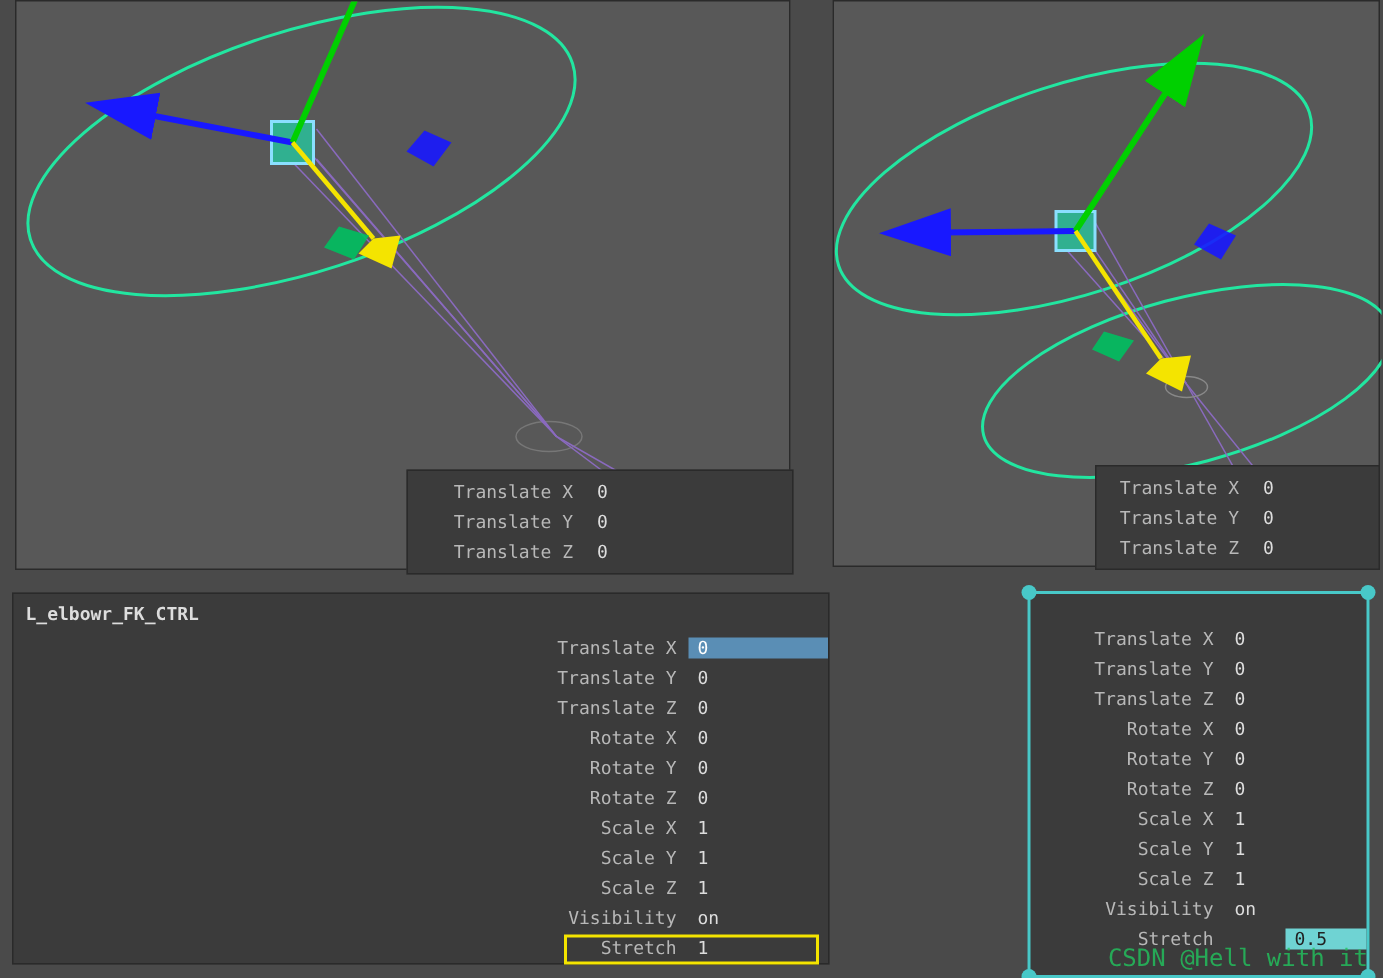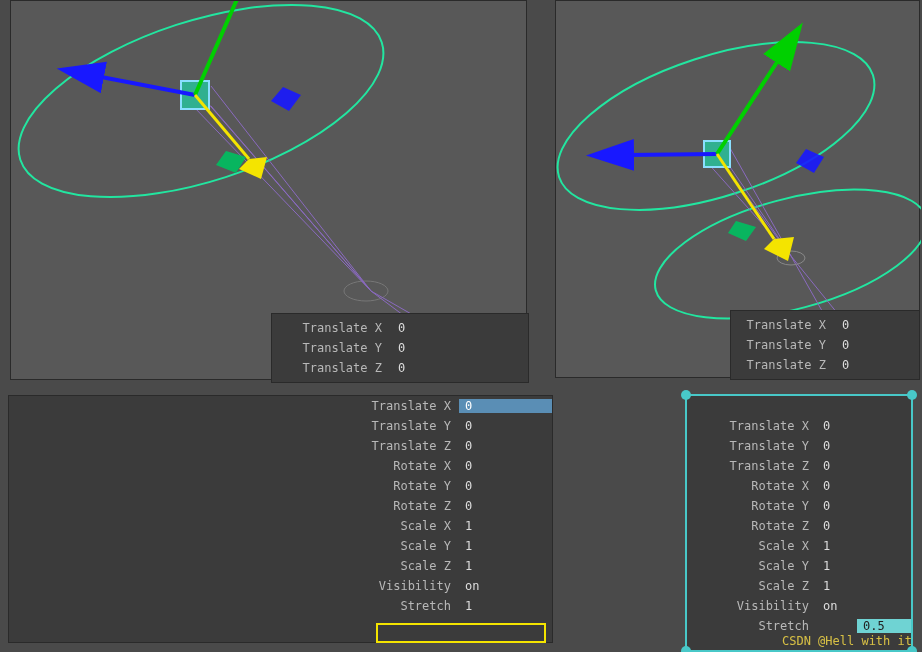--- a/index.html
+++ b/index.html
@@ -83,22 +83,22 @@
   .sel-blue { background: #5a8eb5; color: #fff; }
   .sel-cyan { background: #6fd3d3; color: #222; margin-left: 40px; }
   .highlight-box {
     position: absolute;
     border: 2px solid #f4e400;
     pointer-events: none;
   }
   .watermark {
     position: absolute;
     right: 10px; bottom: 4px;
-    color: #fde047;
-    font-size: 12px;
+    color: #22c55e;
+    font-size: 16px;
     opacity: 0.8;
   }
 </style>
 </head>
 <body>
 
 <div class="viewport vp-left">
   <svg width="517" height="380">
     <defs>
       <marker id="arB" markerWidth="12" markerHeight="12" refX="2" refY="4" orient="auto">
@@ -199,20 +199,21 @@
       <span class="hud-label" style="width:105px">Translate Y</span>
       <span class="hud-value">0</span>
     </div>
   <div class="hud-row">
       <span class="hud-label" style="width:105px">Translate Z</span>
       <span class="hud-value">0</span>
     </div>
 </div>
 
 <div class="channel-panel cp-left">
+  <div class="panel-title">L_elbowr_FK_CTRL</div>
   <div id="rowsLeft">
       <div class="ch-row">
         <span class="ch-label">Translate X</span>
         <span class="ch-value sel-blue">0</span>
       </div>
       <div class="ch-row">
         <span class="ch-label">Translate Y</span>
         <span class="ch-value">0</span>
       </div>
       <div class="ch-row">

